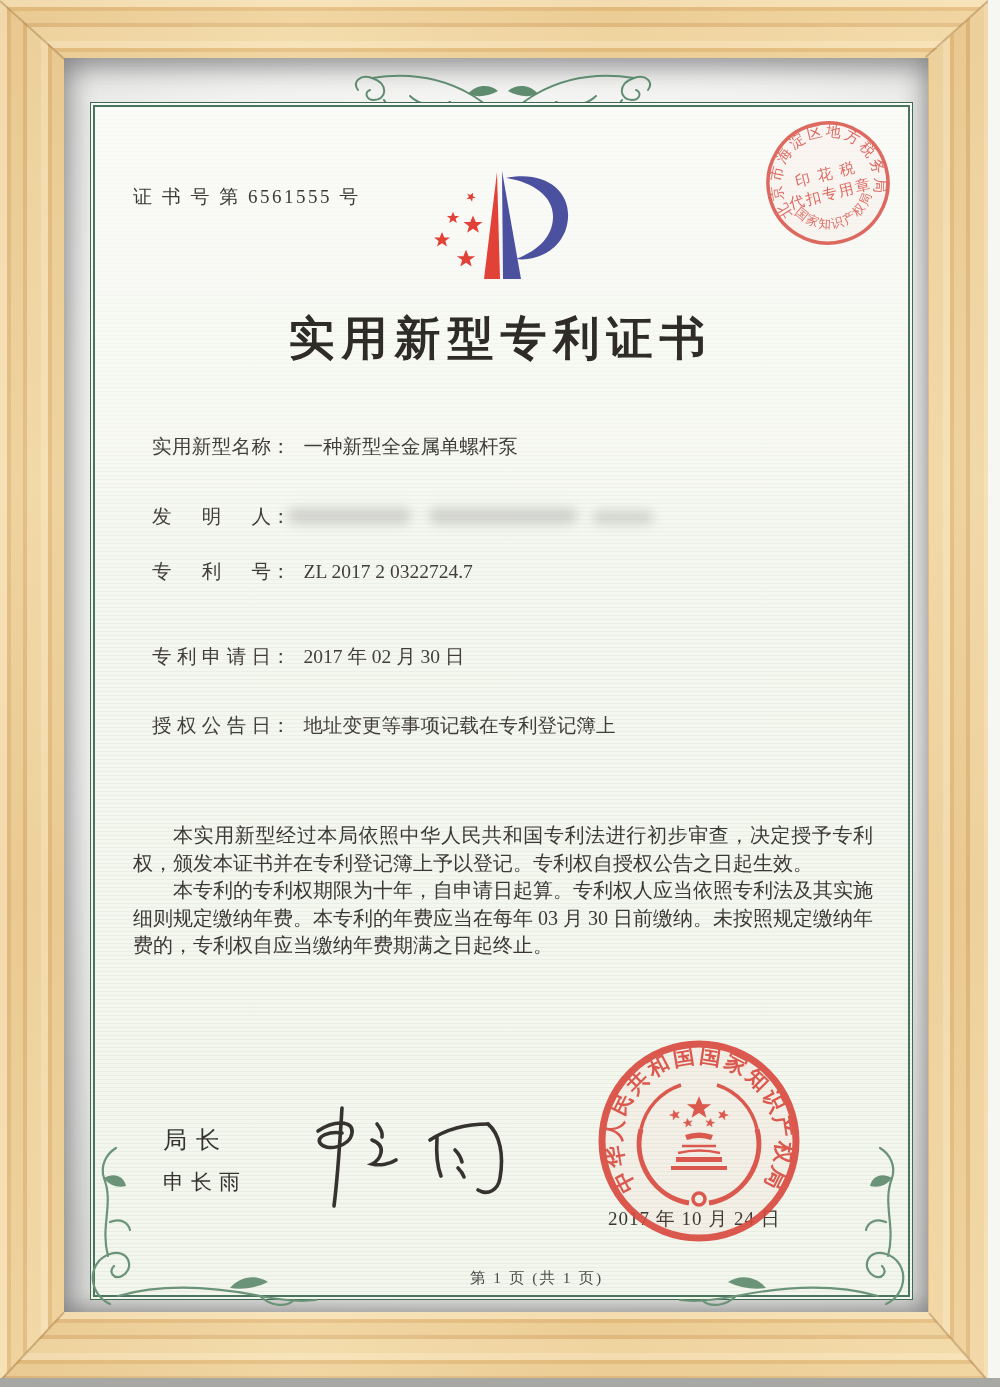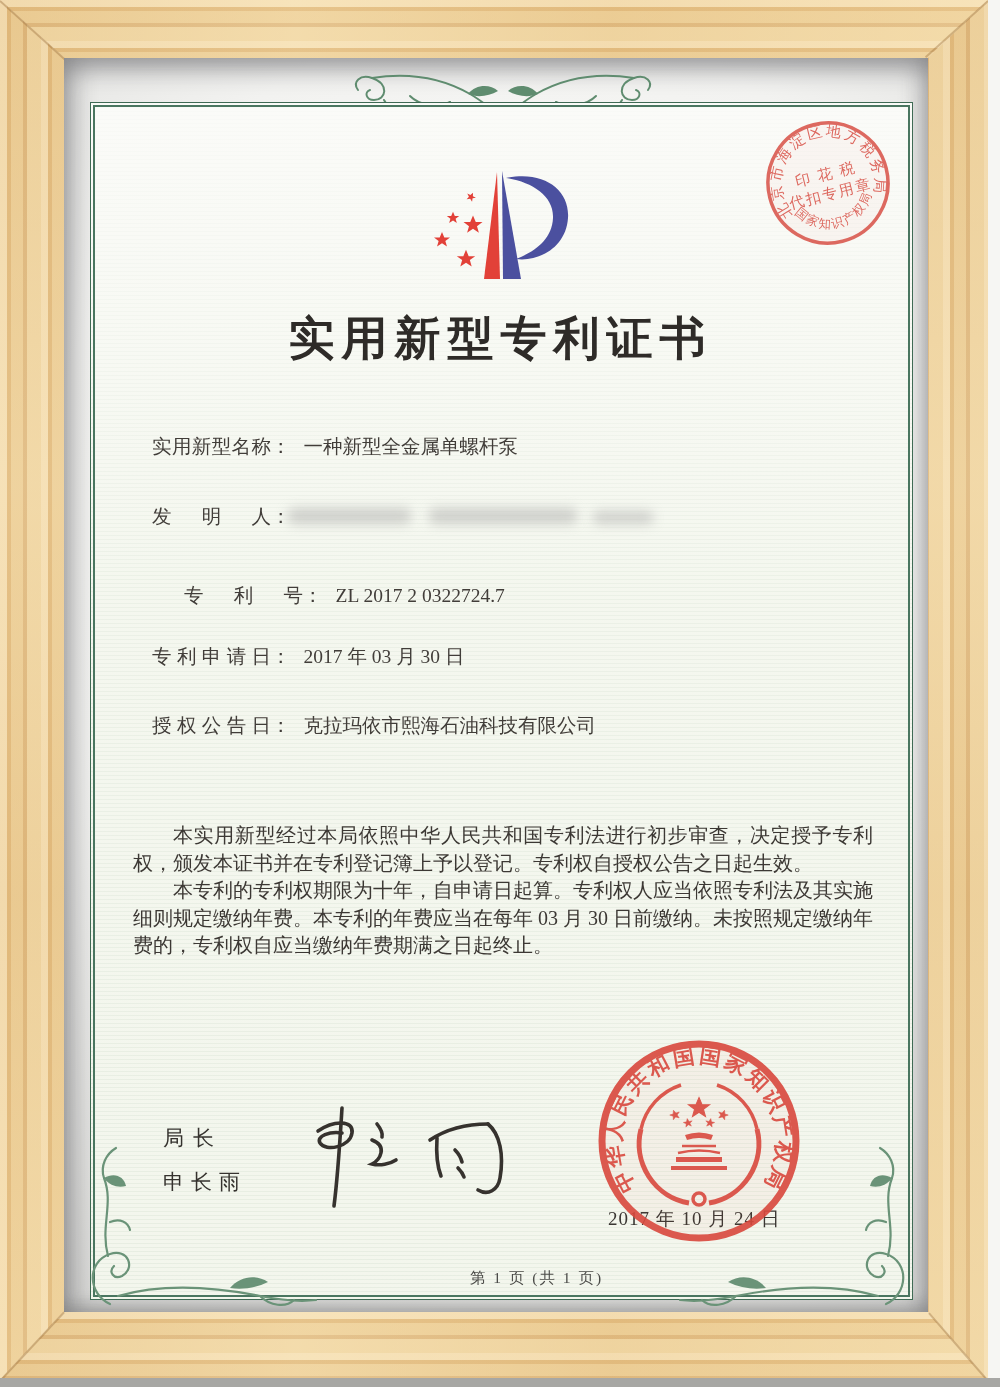--- a/index.html
+++ b/index.html
@@ -57,21 +57,21 @@
   .cert-number { left:133px; top:184px; font-size:19px; letter-spacing:2.5px; color:#3d3a36; }
   .cert-title  { left:90px; top:308px; width:821px; text-align:center; font-size:46px;
                  font-weight:700; letter-spacing:7px; color:#2e2b28; }
   .frow   { left:152px; font-size:19.5px; color:#413d39; white-space:nowrap; }
   .flabel { display:inline-block; width:119px; text-align:justify; text-align-last:justify; }
   .fvalue { margin-left:13px; }
   .blur-blob { position:absolute; background:#b6b6b4; border-radius:8px; filter:blur(6px); opacity:.6; }
   .paras  { left:133px; top:822px; width:740px; font-size:20px; line-height:27.5px;
             color:#3c3834; text-align:justify; }
   .paras p { margin:0; text-indent:2em; }
-  .officer-title { left:163px; top:1124px; font-size:21px; letter-spacing:9px; color:#35322e; }
+  .officer-title { left:163px; top:1124px; font-size:24px; letter-spacing:9px; color:#35322e; }
   .officer-name  { left:163px; top:1168px; font-size:21px; letter-spacing:7px; color:#35322e; }
   .seal-date { left:608px; top:1206px; width:190px; font-size:19px; letter-spacing:1px; color:#3a3733; }
   .page-footer { left:90px; top:1268px; width:893px; text-align:center; font-size:15.5px;
                  letter-spacing:2px; color:#4b4b48; }
   svg { overflow:visible; }
 </style>
 </head>
 <body>
 
 <div class="scene">
@@ -124,20 +124,21 @@
       <path d="M30,178 C8,168 6,136 30,128 C48,122 56,142 42,150 C34,154 28,146 34,140"></path>
       <path d="M28,130 C20,100 34,78 24,52 C20,40 26,28 36,22"></path>
       <path d="M24,52 C34,46 44,50 46,60 C38,62 30,60 24,52 Z" fill="#6a9378" stroke="none"></path>
       <path d="M38,170 C80,158 130,160 180,170 C200,174 220,176 236,174"></path>
       <path d="M150,162 C160,150 176,148 188,156 C176,162 162,164 150,162 Z" fill="#6a9378" stroke="none"></path>
       <path d="M180,170 C190,180 206,182 214,174"></path>
       <path d="M30,96 C40,92 48,96 50,104"></path>
     </g>
   </svg>
 
+  <div class="abs cert-number">证 书 号 第 6561555 号</div>
 
   <svg class="abs" style="left:426px;top:156px;" width="152" height="130" viewBox="0 0 152 130">
     <defs>
       <path id="lstar" d="M0,-10 L2.9,-3.1 10,-3.1 4.2,1.2 6.2,8.1 0,4 -6.2,8.1 -4.2,1.2 -10,-3.1 -2.9,-3.1 Z"></path>
     </defs>
 
     <polygon points="71,16 58,123 74,123" fill="#e24138"></polygon>
 
     <polygon points="76,15 77,123 95,123" fill="#4b509f"></polygon>
 
@@ -155,28 +156,28 @@
     <span class="flabel">实用新型名称</span><span>：</span><span class="fvalue">一种新型全金属单螺杆泵</span>
   </div>
 
   <div class="abs cert-title">实用新型专利证书</div>
   <div class="abs frow" style="top:503px;">
     <span class="flabel">发明人</span><span>：</span><span class="fvalue"></span>
   </div>
   <div class="blur-blob" style="left:287px;top:508px;width:125px;height:16px;"></div>
   <div class="blur-blob" style="left:428px;top:508px;width:150px;height:16px;"></div>
   <div class="blur-blob" style="left:592px;top:511px;width:62px;height:13px;"></div>
-  <div class="abs frow" style="top:582px;margin-left:32px;">
+  <div class="abs frow" style="top:558px;">
     <span class="flabel">专利号</span><span>：</span><span class="fvalue">ZL 2017 2 0322724.7</span>
   </div>
   <div class="abs frow" style="top:643px;">
-    <span class="flabel">专利申请日</span><span>：</span><span class="fvalue">2017 年 03 月 30 日</span>
+    <span class="flabel">专利申请日</span><span>：</span><span class="fvalue">2017 年 02 月 30 日</span>
   </div>
   <div class="abs frow" style="top:712px;">
-    <span class="flabel">授权公告日</span><span>：</span><span class="fvalue">克拉玛依市熙海石油科技有限公司</span>
+    <span class="flabel">授权公告日</span><span>：</span><span class="fvalue">地址变更等事项记载在专利登记簿上</span>
   </div>
 
   <div class="abs paras">
     <p>本实用新型经过本局依照中华人民共和国专利法进行初步审查，决定授予专利权，颁发本证书并在专利登记簿上予以登记。专利权自授权公告之日起生效。</p>
     <p>本专利的专利权期限为十年，自申请日起算。专利权人应当依照专利法及其实施细则规定缴纳年费。本专利的年费应当在每年 03 月 30 日前缴纳。未按照规定缴纳年费的，专利权自应当缴纳年费期满之日起终止。</p>
   </div>
 
   <div class="abs officer-title">局长</div>
   <div class="abs officer-name">申长雨</div>
 

